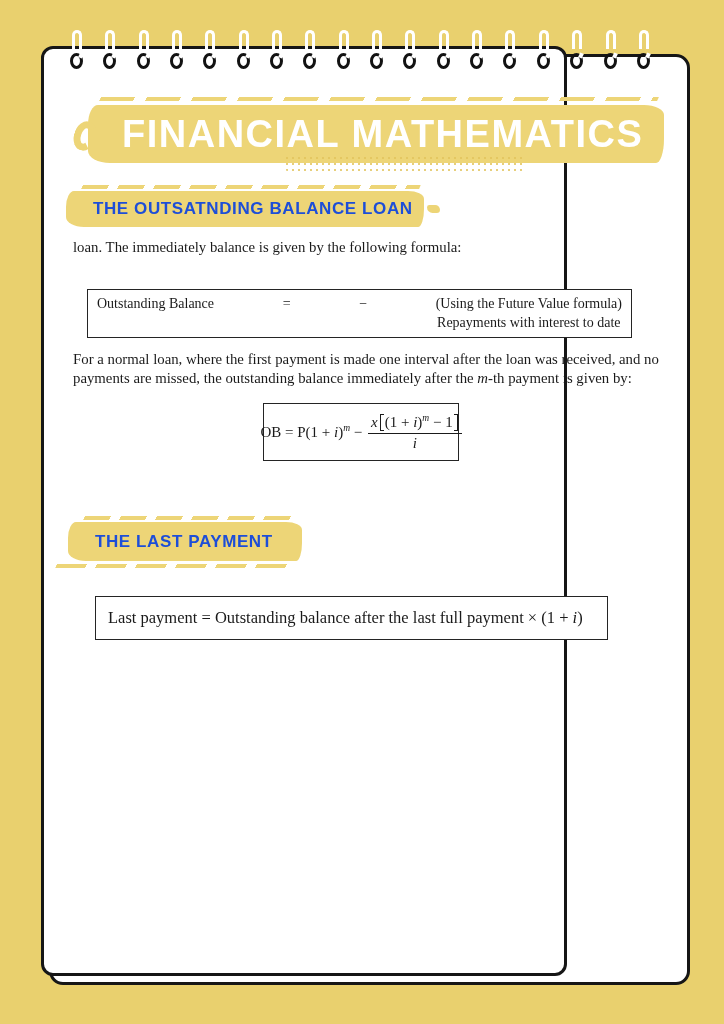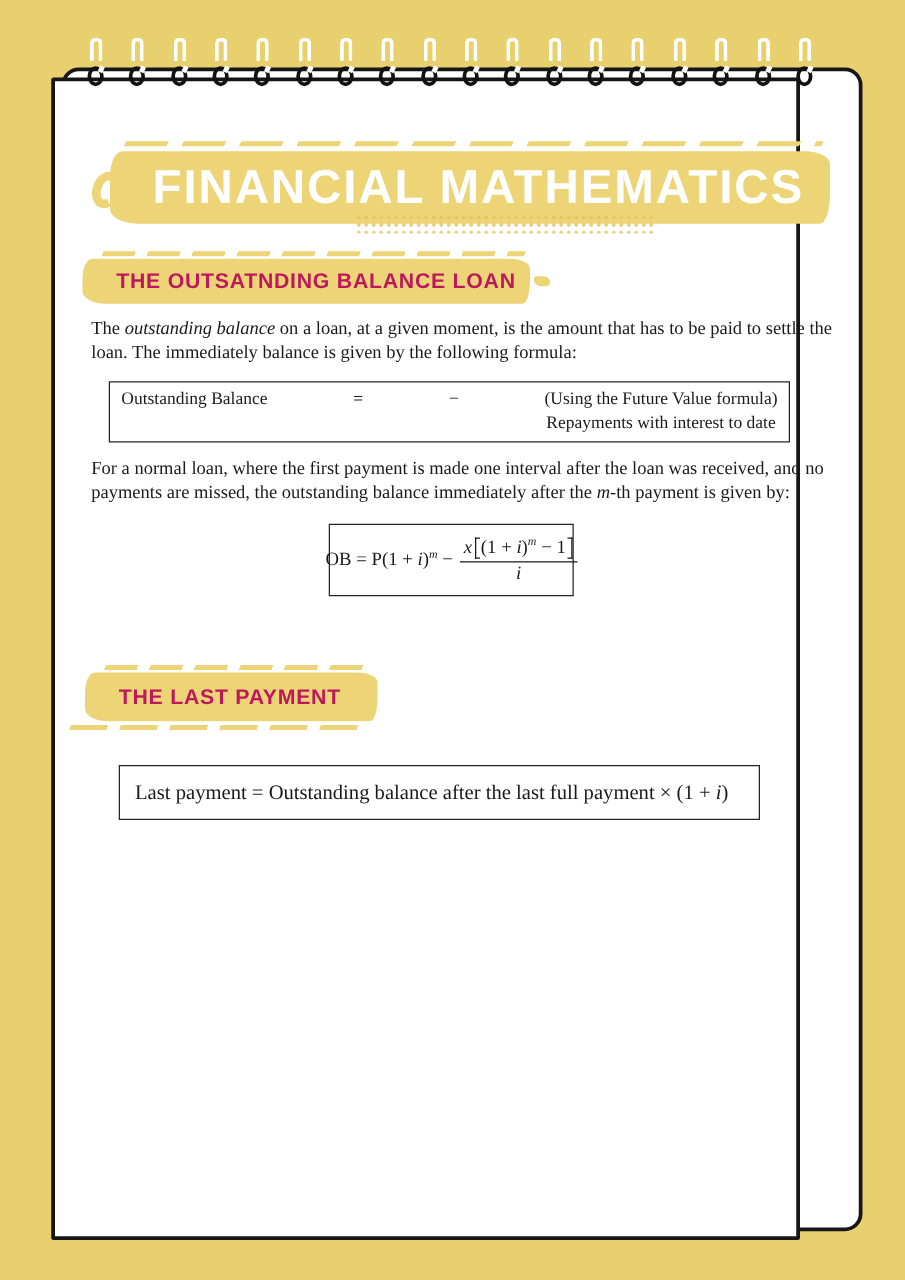--- a/index.html
+++ b/index.html
@@ -20,24 +20,23 @@
   }
   .canvas{position:absolute;inset:0;}
 
   
   .back-page{
     position:absolute;left:49px;top:54px;width:641px;height:931px;
     background:var(--paper);border:3px solid var(--line);border-radius:14px;
     z-index:1;
   }
   .page{
-    position:absolute;left:41px;top:46px;width:599px;height:930px;
-    background:var(--paper);border:3px solid var(--line);border-radius:2px;
+    position:absolute;left:41px;top:46px;width:526px;height:930px;
+    background:var(--paper);border:3px solid var(--line);border-radius:12px;
     z-index:2;
-    margin-top:16px;
   }
 
   
   .rings{
     position:absolute;left:70px;top:30px;width:580px;height:42px;
     display:flex;justify-content:space-between;z-index:5;
   }
   .ring{position:relative;width:13px;height:42px;}
   .hook{
     position:absolute;top:0;left:2px;width:10px;height:19px;
@@ -94,21 +93,21 @@
   }
   .h2pos{left:24px;top:473px;width:234px;height:39px;}
   .h2pos::after{ 
     content:"";position:absolute;bottom:-7px;left:-12px;right:8px;height:4px;
     background:repeating-linear-gradient(90deg,var(--brush) 0 30px,transparent 30px 40px);
     transform:skewX(-20deg);
   }
   .h-brush h2{
     position:relative;z-index:1;
     font-family:"Liberation Sans","DejaVu Sans",sans-serif;
-    font-weight:800;font-size:17px;letter-spacing:.6px;color:#be185d;
+    font-weight:800;font-size:17px;letter-spacing:.6px;color:#1d4ed8;
     line-height:36px;padding-left:27px;white-space:nowrap;
   }
   .h2pos h2{line-height:39px;}
 
   
   .para{position:absolute;font-size:14.8px;line-height:19px;color:var(--ink);}
   .p1{left:29px;top:189px;}
   .p2{left:29px;top:301px;}
   .pline{display:block;white-space:pre;}
   .pline i{font-style:italic;}
@@ -154,21 +153,20 @@
     <div class="brush title-brush">
       <div class="curl"></div>
       <h1 class="page-title">FINANCIAL MATHEMATICS</h1>
     </div>
 
     <div class="brush h-brush h1pos">
       <h2>THE OUTSATNDING BALANCE LOAN</h2>
     </div>
 
     <p class="para p1">
-      <span class="pline"><span>The </span><i>outstanding balance</i><span> on a loan, at a given moment, is the amount that has to be paid to settle the</span></span>
       <span class="pline">loan. The immediately balance is given by the following formula:</span>
     </p>
 
     <div class="fbox box1">
       <div class="b1row">
         <span class="b1cell">Outstanding Balance</span>
         <span class="b1cell">=</span>
         <span class="b1cell">−</span>
         <span class="b1col">
           <span>(Using the Future Value formula)</span>

